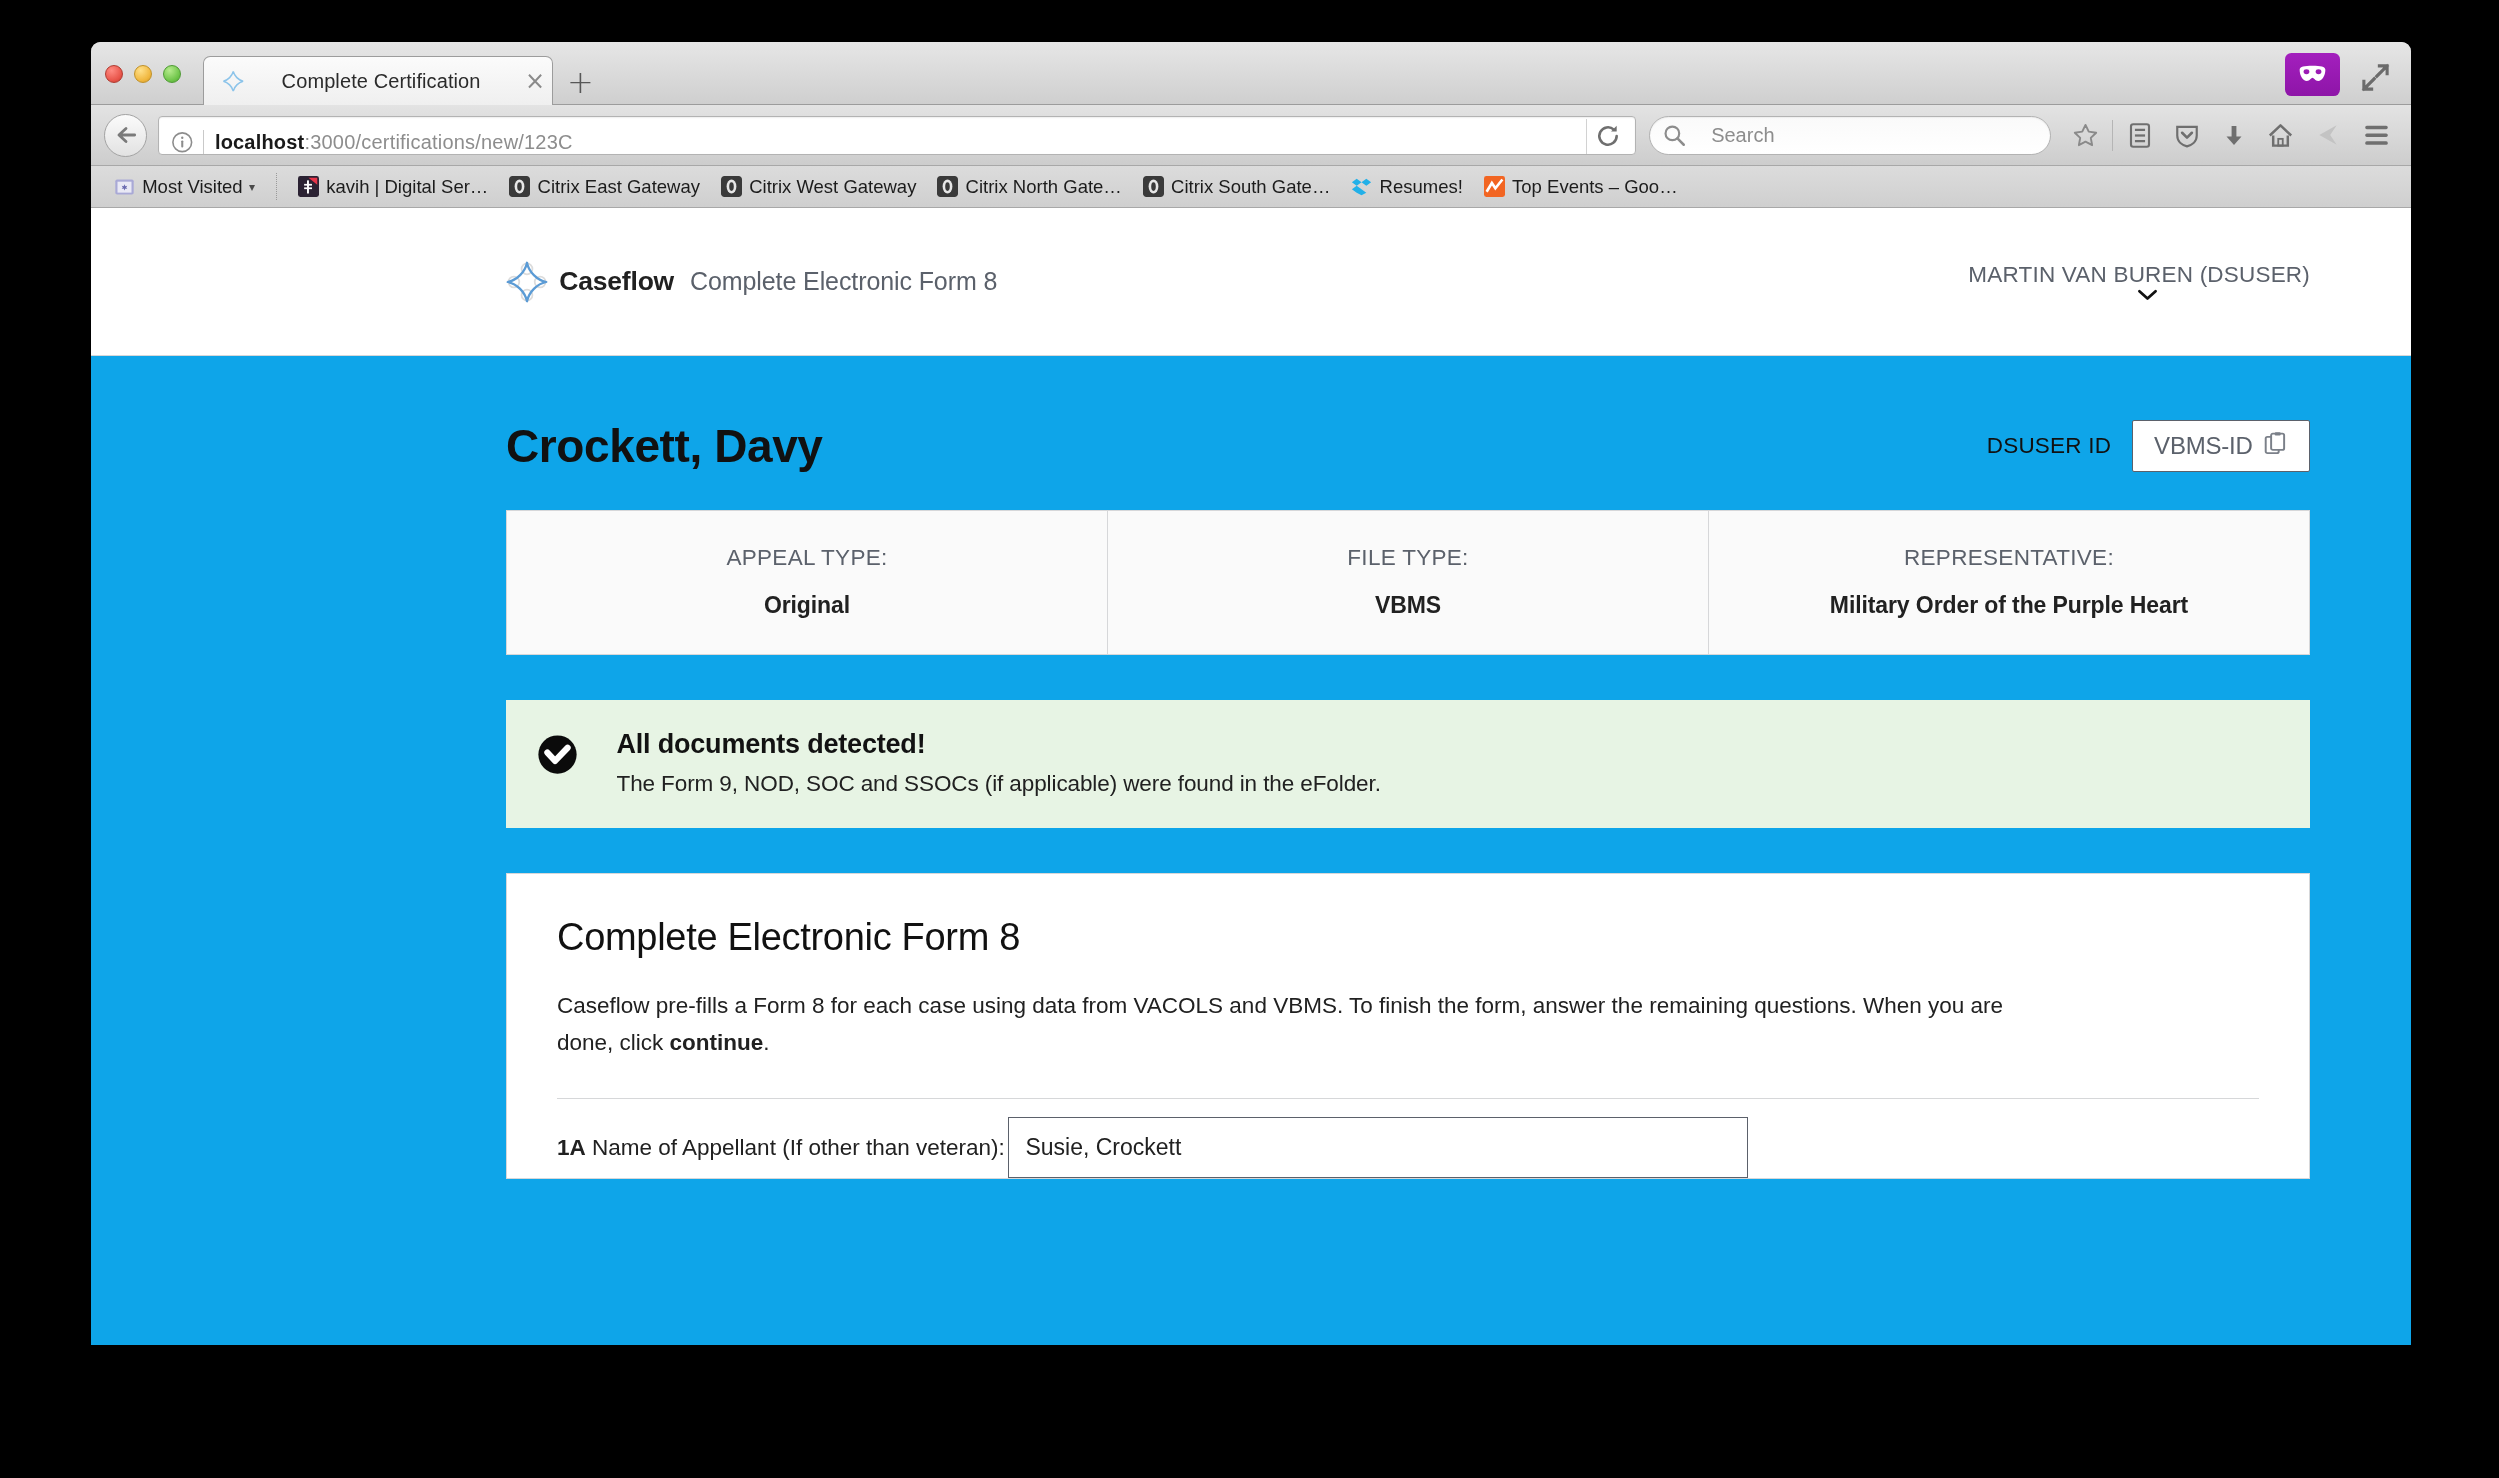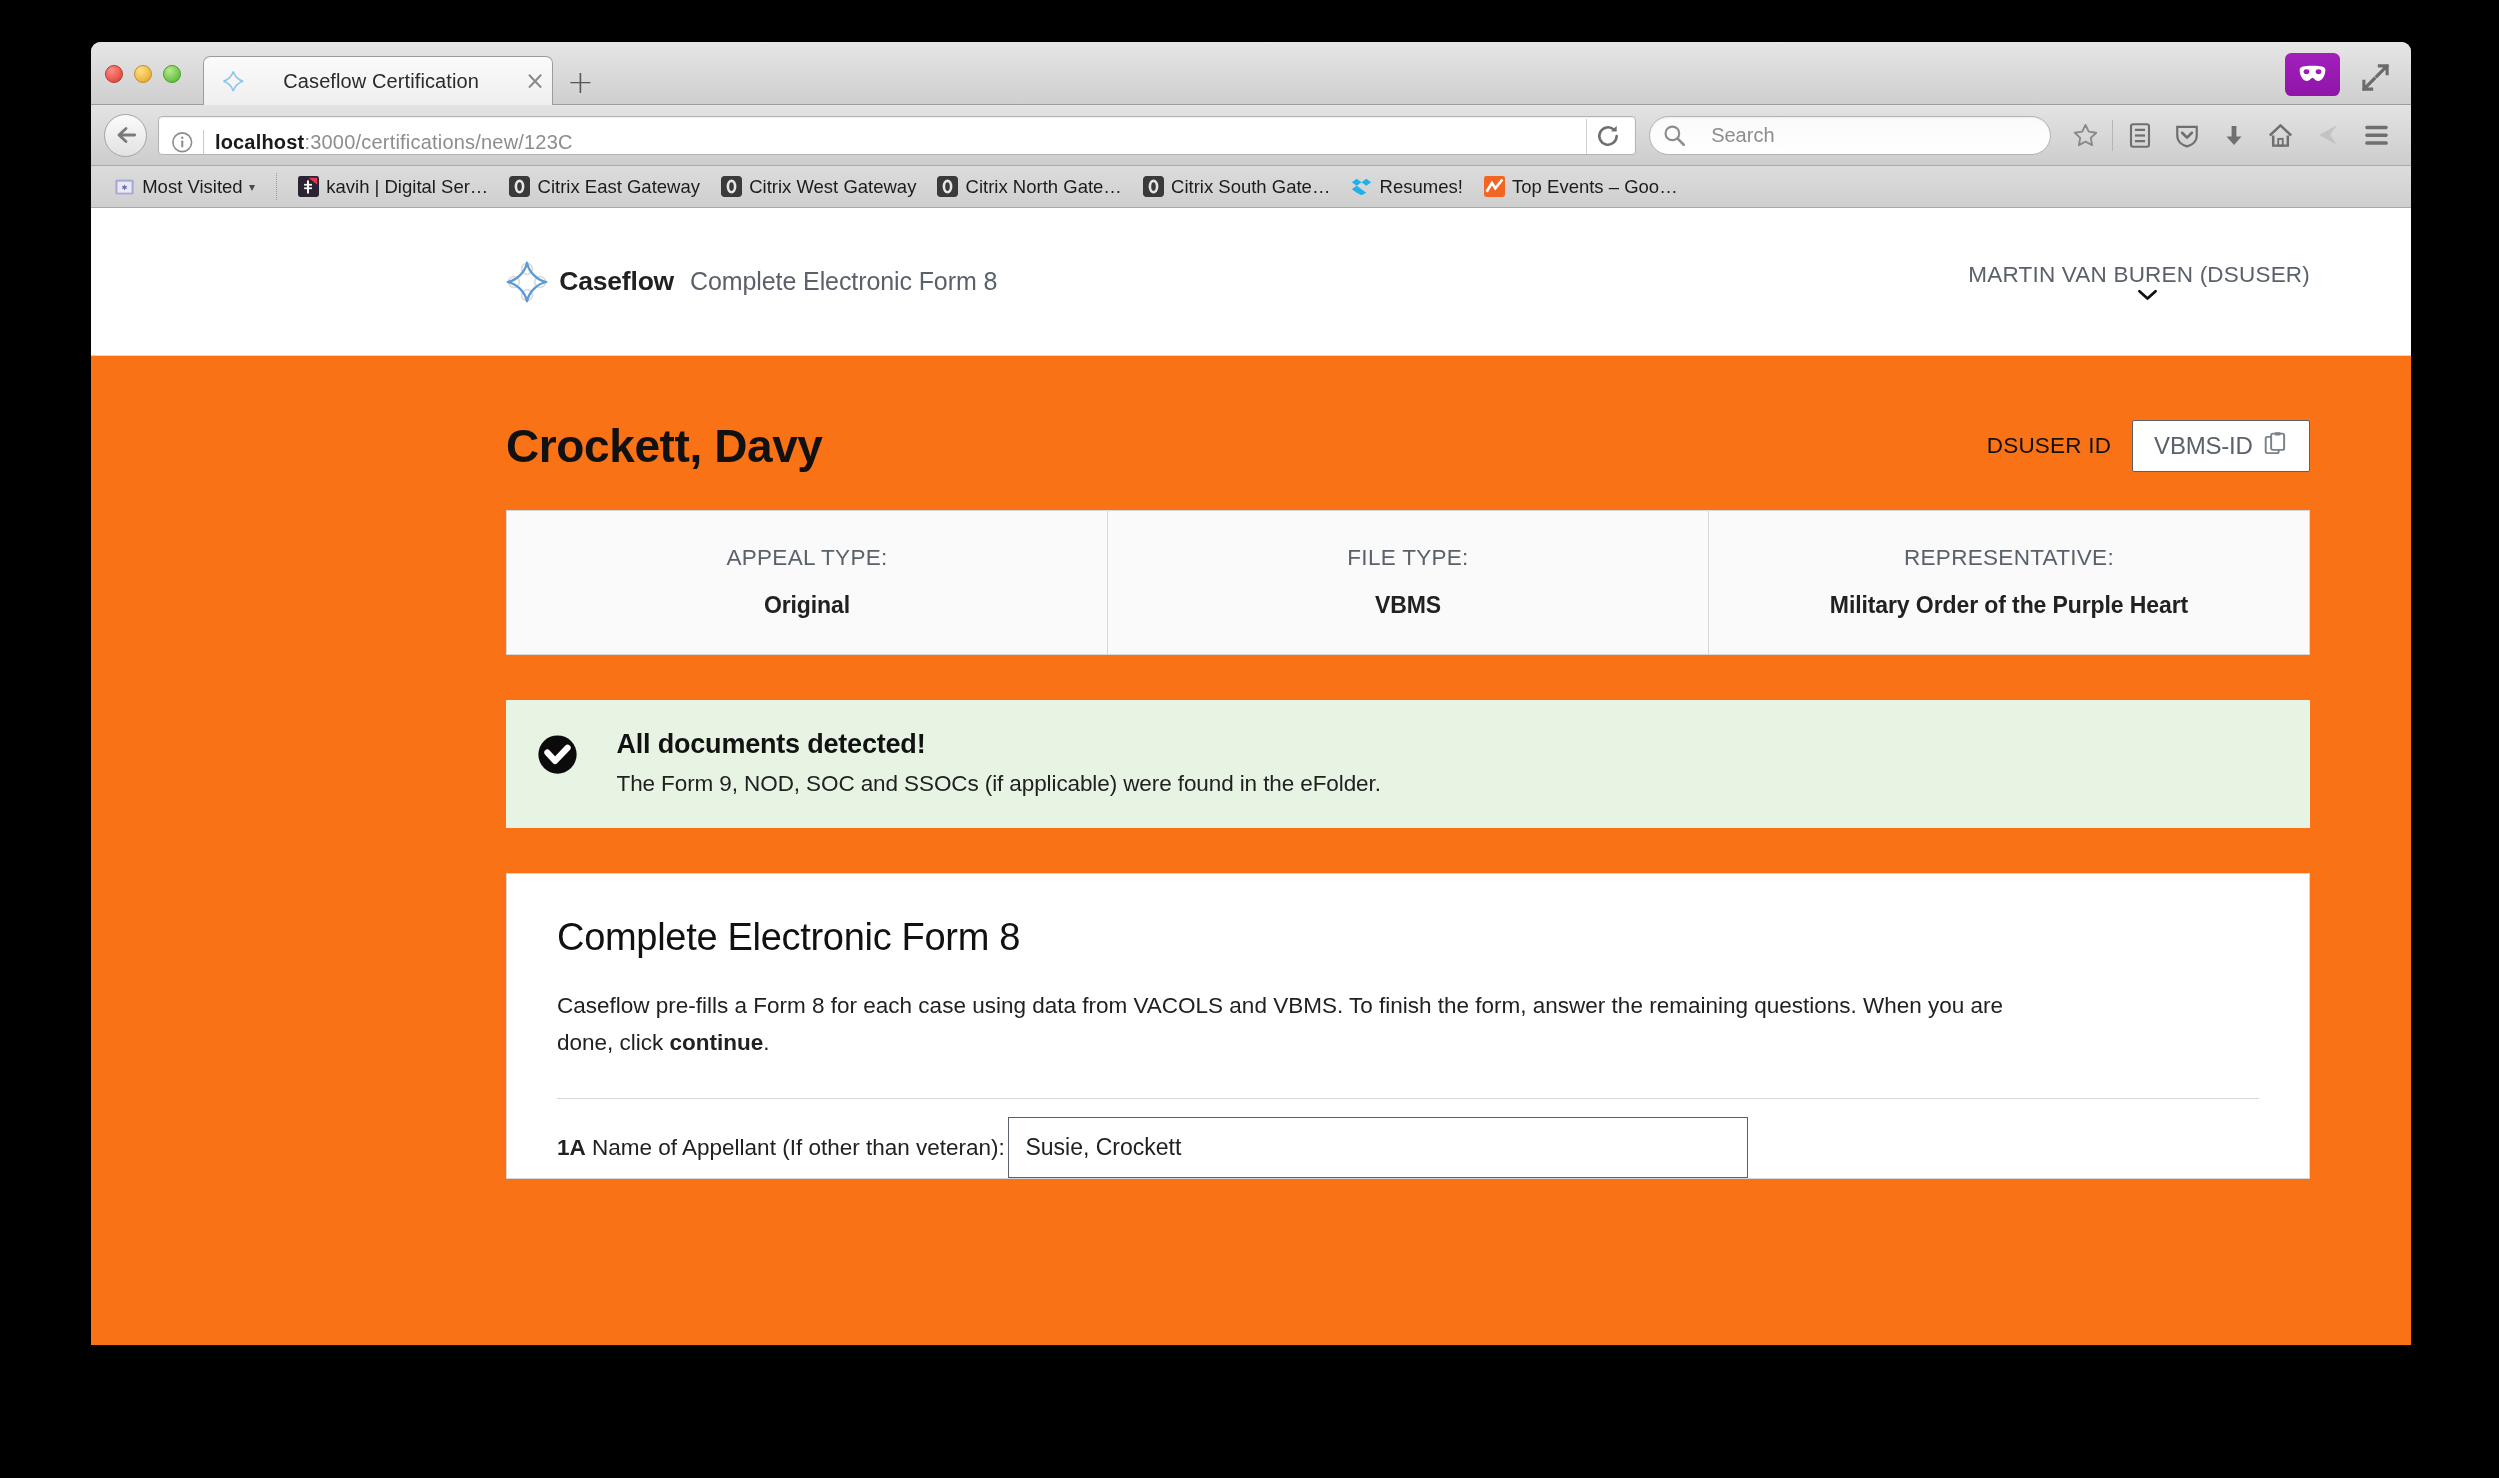--- a/index.html
+++ b/index.html
@@ -130,21 +130,21 @@
   .bm { display: flex; align-items: center; margin-right: 21px; white-space: nowrap; }
   .bm-label { font-size: 18.5px; color: #1c1c1c; margin-left: 7.2px; }
   .bm-caret { font-size: 12px; color: #4a4a4a; margin-left: 6.4px; }
   .bm-sep { width:0.8px; height:27px; border-left:0.8px dotted #9a9a9a; margin-right: 21px; }
   .favicon { width: 21px; height: 21px; flex: none; border-radius: 2.4px; }
 
   
   #page {
     position: relative;
     height: calc(100% - 63px - 61px - 42px);
-    background: #f97316;
+    background: #0ea5e9;
     overflow: hidden;
   }
   #app-header {
     height: 148px; background: #ffffff;
     border-bottom: 0.8px solid #d6d7d9;
     display: flex; align-items: center;
     padding: 0 101px 0 0;
   }
   #brand { display: flex; align-items: center; margin-left: 415px; }
   #brand-name { font-size: 26.5px; font-weight: 700; color: #212121; margin-left: 11.3px; letter-spacing:-0.2px;}
@@ -217,21 +217,21 @@
     <div class="traffic-lights">
       <div class="tl red"></div>
       <div class="tl yellow"></div>
       <div class="tl green"></div>
     </div>
 
     <div id="tab-active">
       <svg class="tab-favicon" viewBox="0 0 24 24">
         <path d="M12 1.5 C13.2 6.4 17.6 10.8 22.5 12 C17.6 13.2 13.2 17.6 12 22.5 C10.8 17.6 6.4 13.2 1.5 12 C6.4 10.8 10.8 6.4 12 1.5 Z" fill="none" stroke="#8cc4ea" stroke-width="1.6"></path>
       </svg>
-      <span class="tab-title">Caseflow Certification</span>
+      <span class="tab-title">Complete Certification</span>
       <span class="tab-close">×</span>
     </div>
 
     <div id="new-tab-button">+</div>
 
     <div id="private-badge">
       <svg width="29" height="17.7" viewBox="0 0 36 22">
         <path d="M2 6 C2 2 8 1 18 1 C28 1 34 2 34 6 C34 13 30 20 25 20 C21.5 20 19.5 16 18 16 C16.5 16 14.5 20 11 20 C6 20 2 13 2 6 Z" fill="#ffffff"></path>
         <ellipse cx="10.5" cy="8.5" rx="3.6" ry="3.1" fill="#9c1bb5"></ellipse>
         <ellipse cx="25.5" cy="8.5" rx="3.6" ry="3.1" fill="#9c1bb5"></ellipse>

